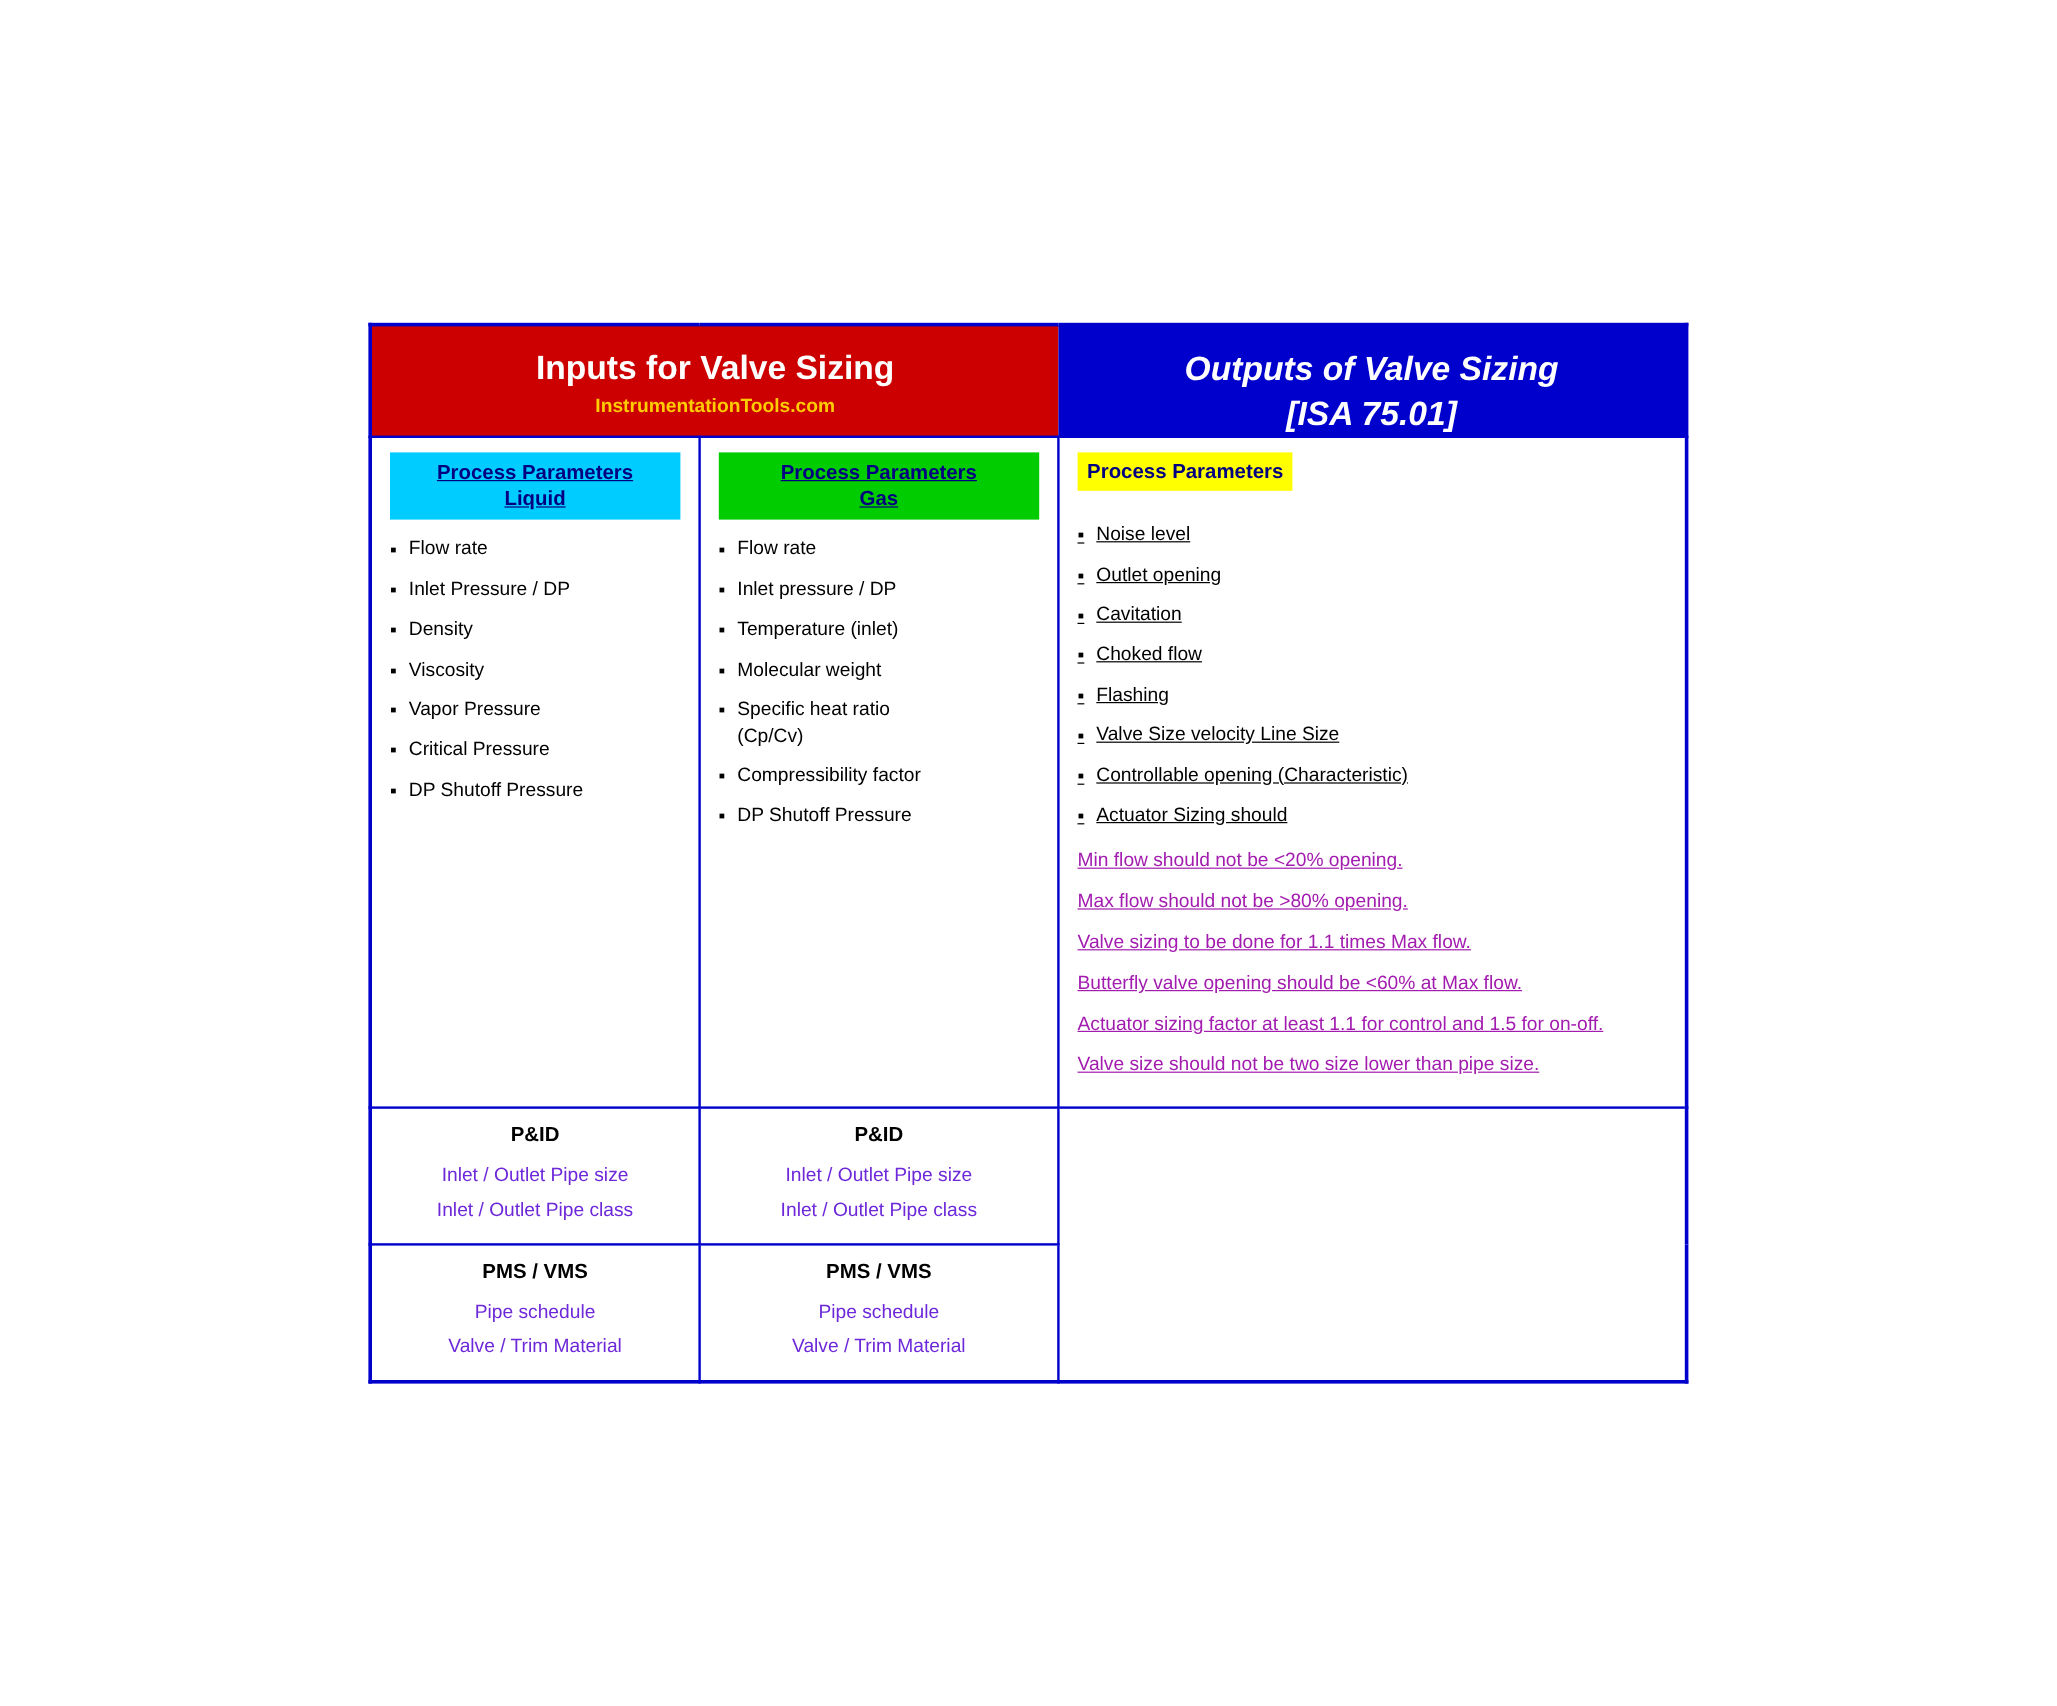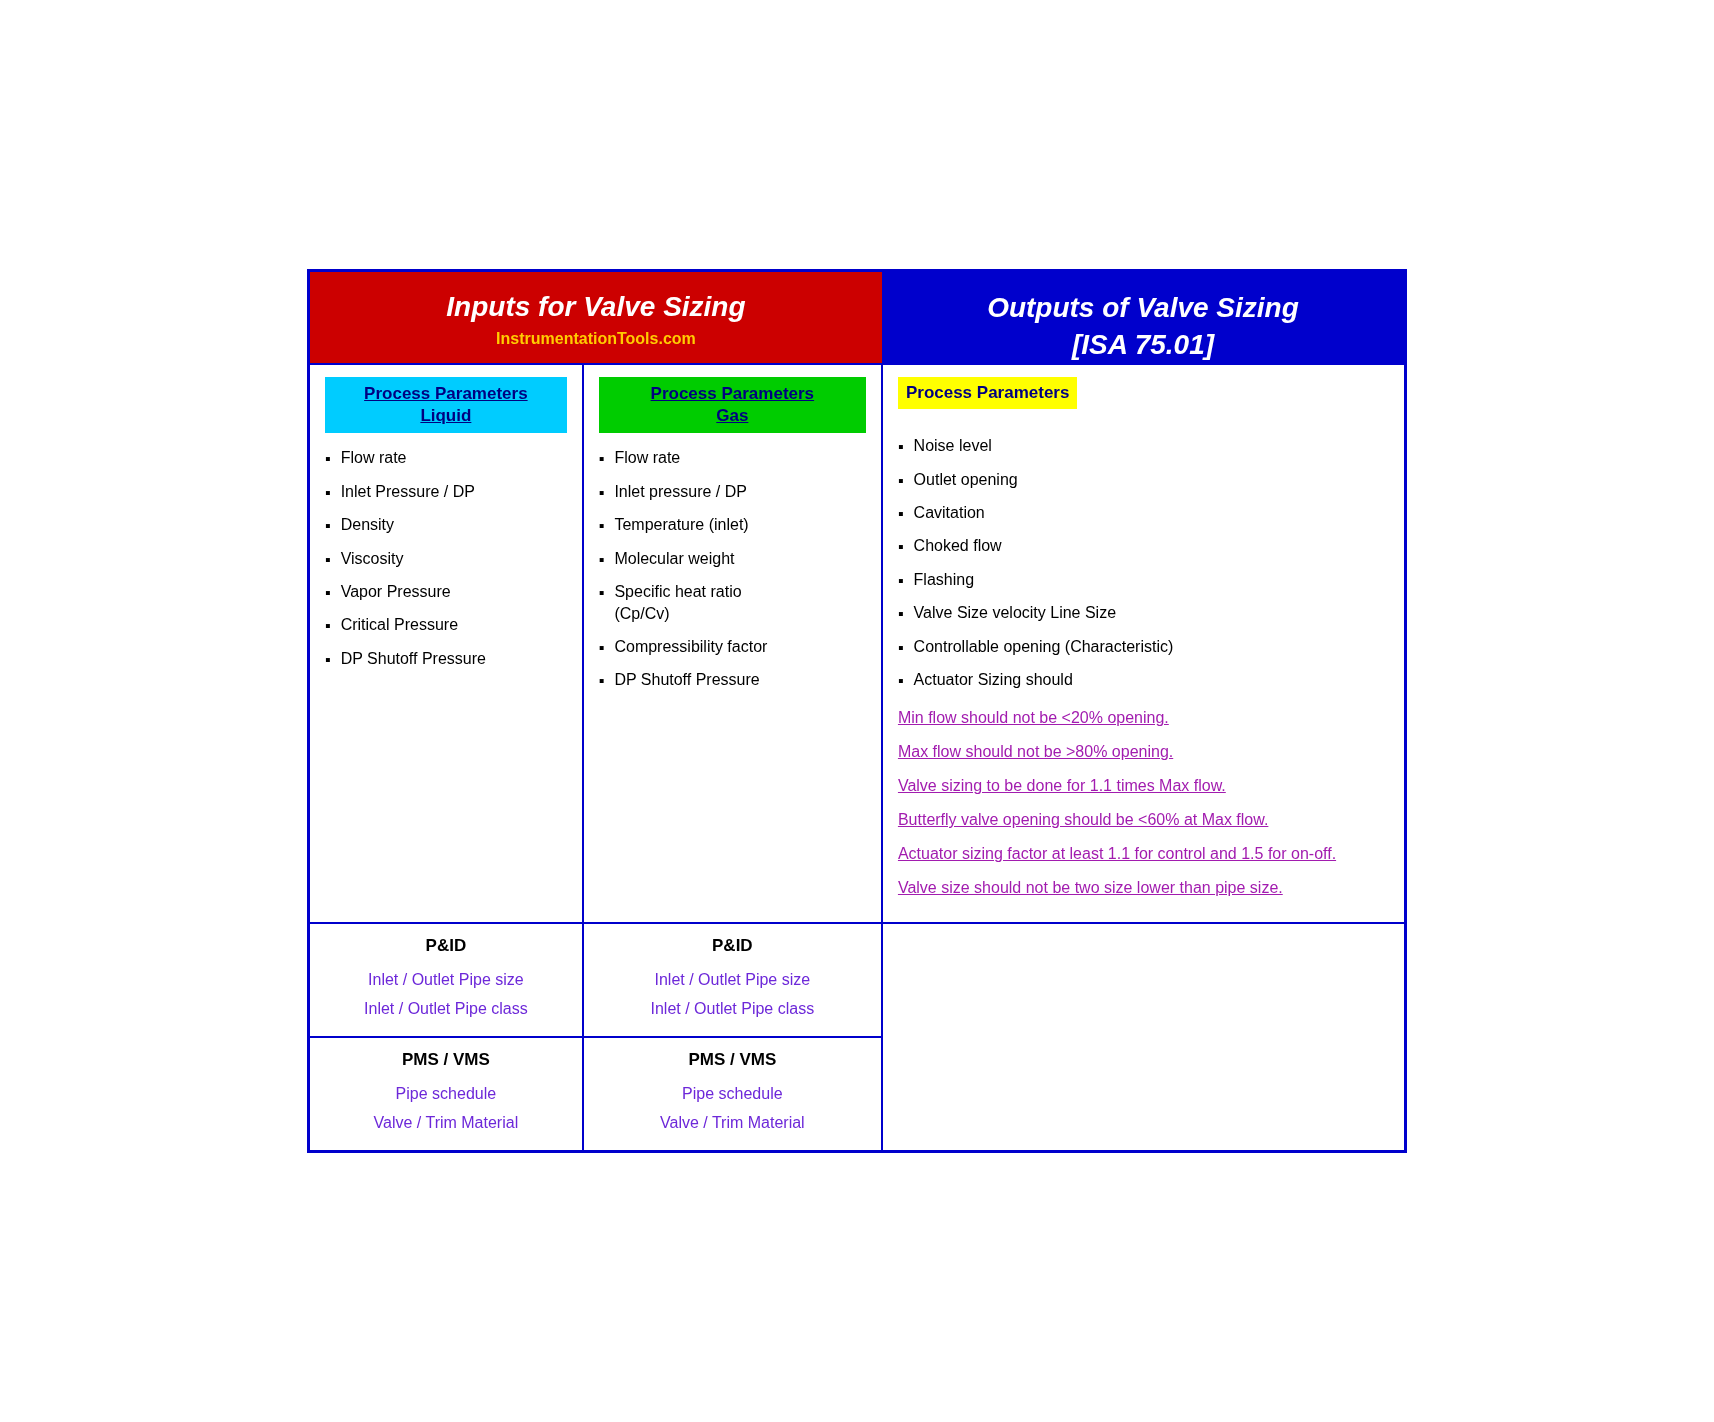--- a/index.html
+++ b/index.html
@@ -35,21 +35,20 @@
       background-color: #0000cc;
       text-align: center;
       padding: 18px 10px 0 10px;
       vertical-align: middle;
     }
 
     .header-title-left {
       color: #ffffff;
       font-size: 28px;
       font-weight: bold;
-      font-style: italic;
       line-height: 1.2;
     }
 
     .header-subtitle {
       color: #ffcc00;
       font-size: 16px;
       font-weight: bold;
       margin-top: 6px;
     }
 
@@ -233,21 +232,21 @@
         <li>
               <span>DP Shutoff Pressure</span>
             </li>
       </ul>
     </td>
 
     <td class="col-outputs">
       <div style="margin-bottom: 12px;">
         <span class="section-title-yellow">Process Parameters</span>
       </div>
-      <ul class="bullet-list" style="margin-bottom: 14px;">
+      <ul class="bullet-list" style="margin-bottom: 14px; text-decoration: underline;">
         <li>
               <span>Noise level</span>
             </li>
         <li>
               <span>Outlet opening</span>
             </li>
         <li>
               <span>Cavitation</span>
             </li>
         <li>

